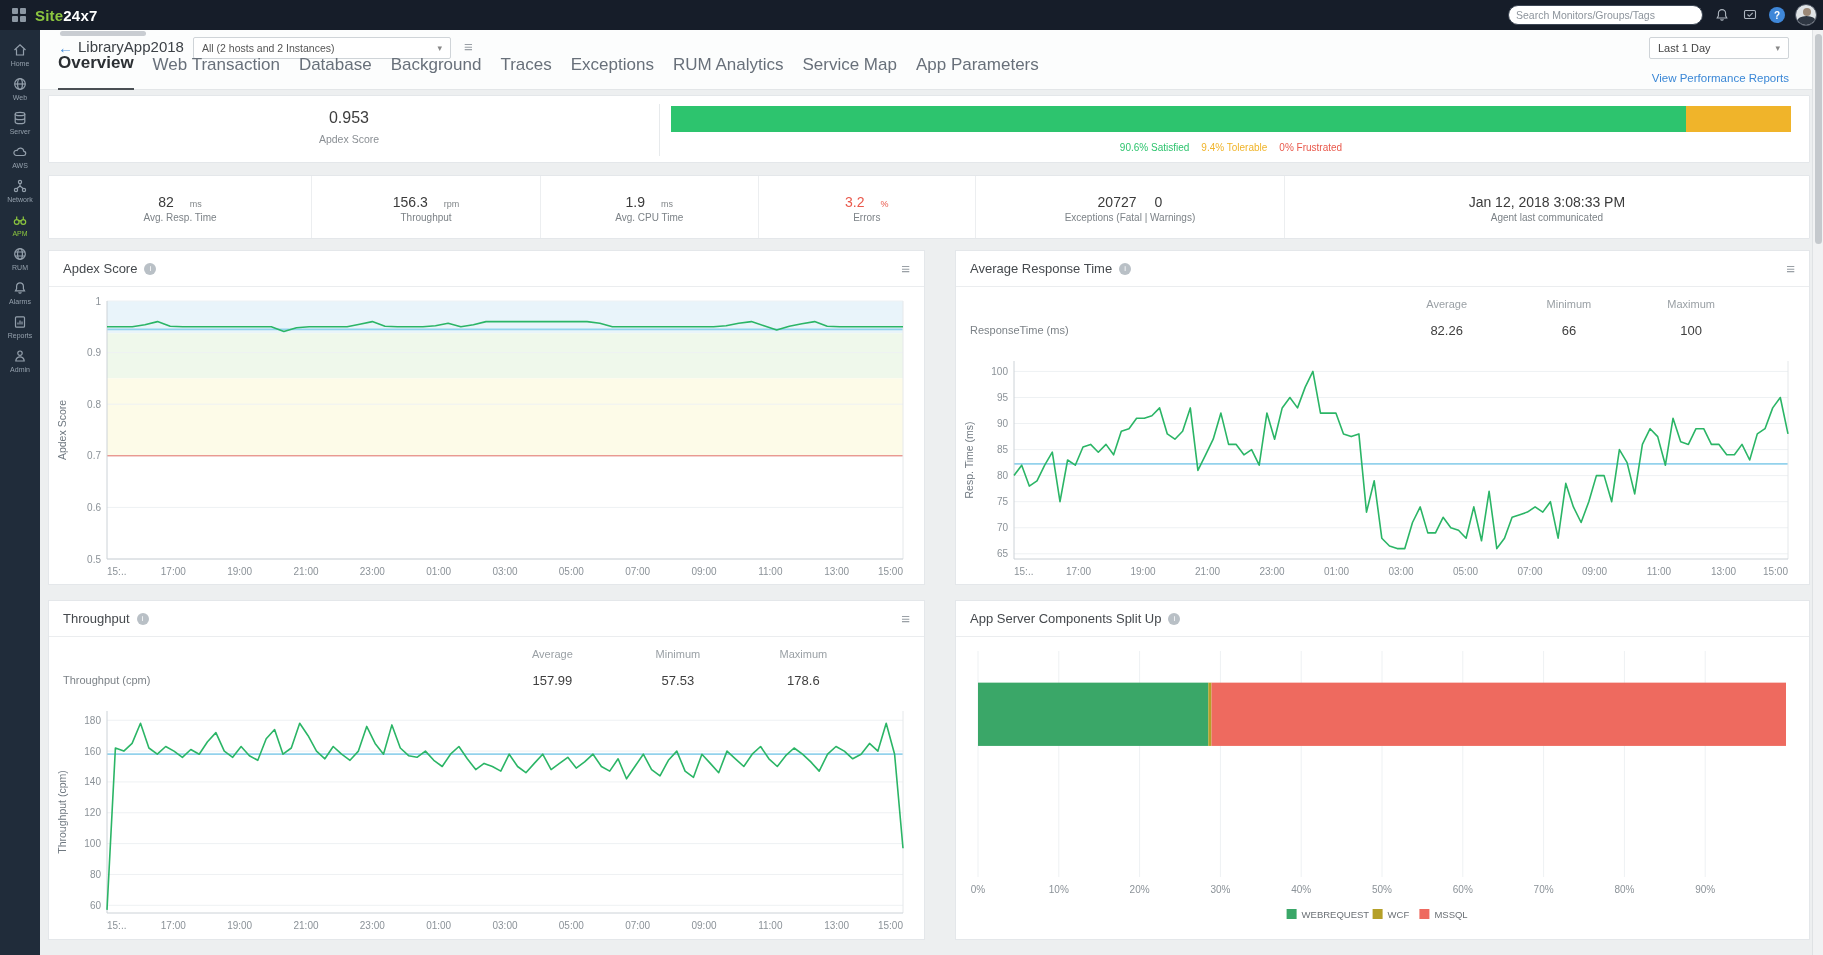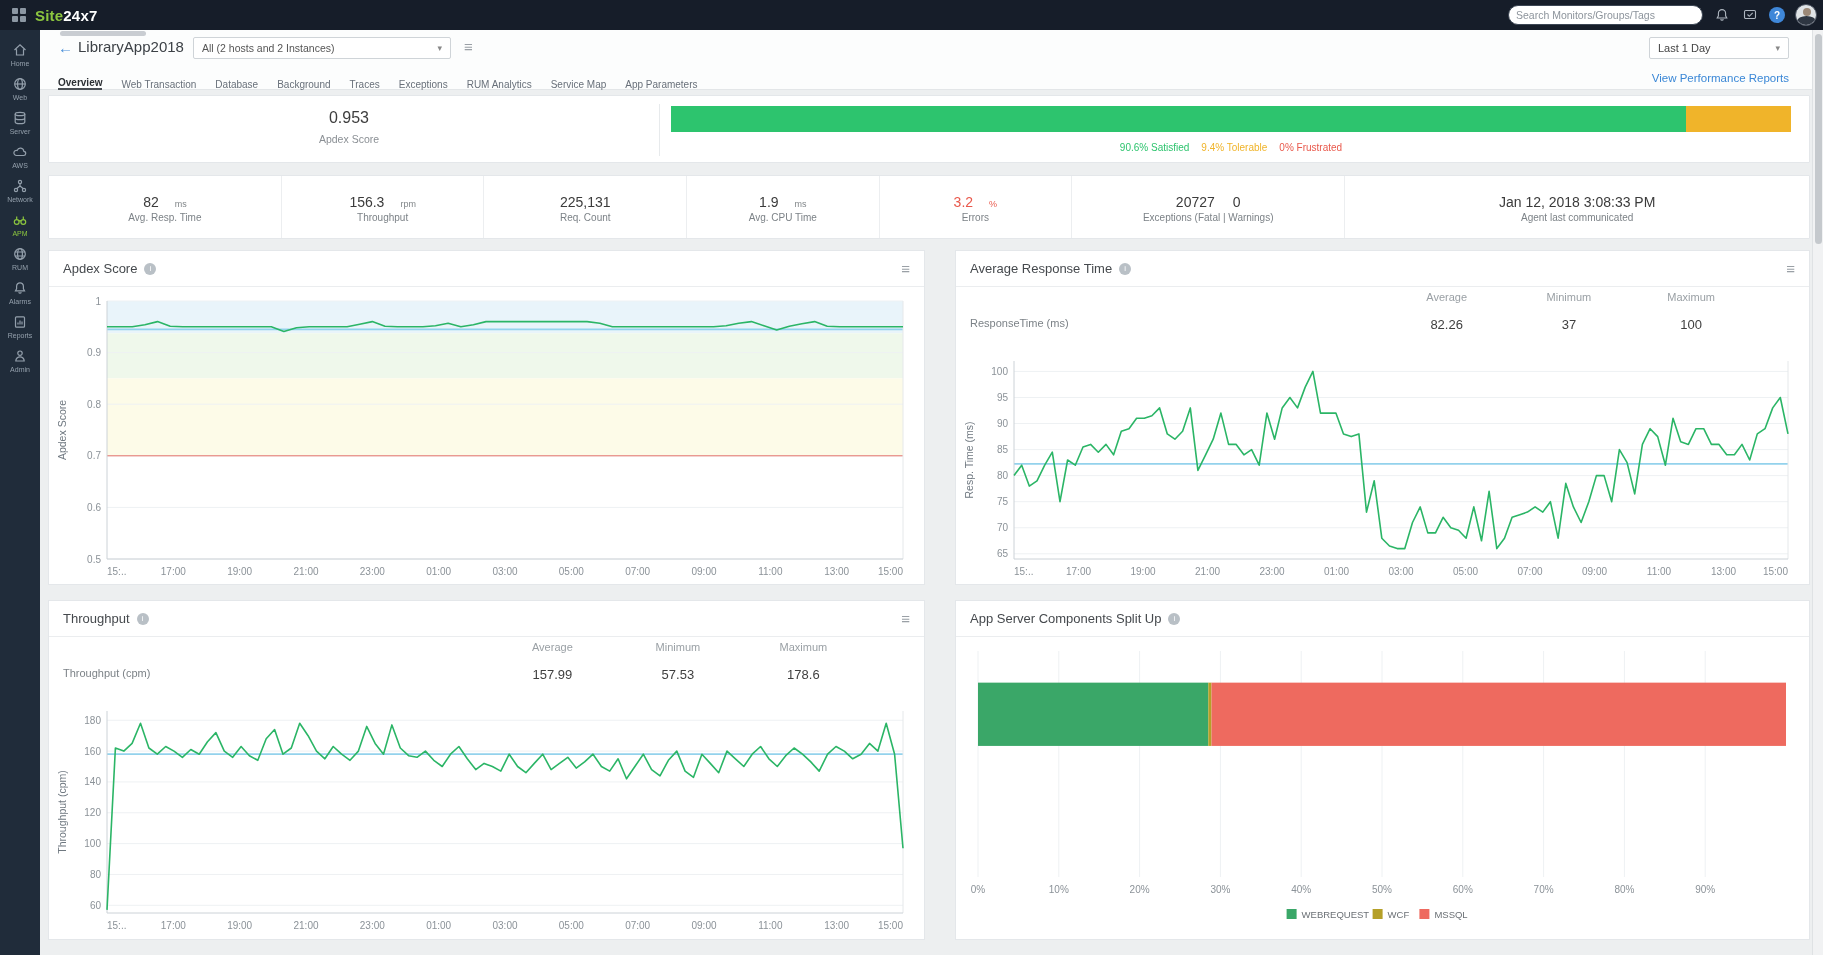--- a/index.html
+++ b/index.html
@@ -33,21 +33,21 @@
 
 .page-head{position:absolute;left:40px;top:30px;width:1783px;height:60px;background:#fcfdfd;border-bottom:1px solid #e3e6e8}
 .head-thumb{position:absolute;left:20px;top:1px;width:86px;height:5px;border-radius:3px;background:#c9cdd2}
 .back-arrow{position:absolute;left:18px;top:9px;font-size:15px;color:#4a90d9;cursor:pointer}
 .app-title{position:absolute;left:38px;top:8px;font-size:15px;color:#3c4146}
 .scope-select{position:absolute;left:153px;top:7px;width:258px;height:22px;border:1px solid #cfd4d8;background:#fff;border-radius:2px;font-size:10.5px;color:#555;display:flex;align-items:center;padding:0 8px;cursor:pointer}
 .scope-select .caret,.time-select .caret{margin-left:auto;color:#888;font-size:9px}
 .monitor-menu{position:absolute;left:424px;top:9px;font-size:15px;color:#9aa0a6;cursor:pointer;line-height:1}
 .time-select{position:absolute;right:34px;top:7px;width:140px;height:22px;border:1px solid #cfd4d8;background:#fff;border-radius:2px;font-size:11px;color:#444;display:flex;align-items:center;padding:0 8px;cursor:pointer}
 .tabs{position:absolute;left:18px;top:38px;display:flex;gap:19px;align-items:flex-end;height:22px}
-.tab{font-size:10px;color:#68707a;cursor:pointer;padding-bottom:0}
+.tab{font-size:17px;color:#68707a;cursor:pointer;padding-bottom:15px}
 .tab.active{color:#2b2f33;font-weight:bold;border-bottom:2px solid #4a4f54}
 .perf-link{position:absolute;right:34px;top:42px;font-size:11.5px;color:#3a87d6;cursor:pointer}
 
 
 .card{position:absolute;background:#fff;border:1px solid #e4e7ea;border-radius:1px}
 .apdex-card{left:48px;top:95px;width:1762px;height:68px}
 .score-block{position:absolute;left:0;top:0;width:600px;height:68px;text-align:center;padding-top:13px}
 .score-val{font-size:16px;color:#3d3d3d}
 .score-lbl{font-size:10.5px;color:#8a8f94;margin-top:6px}
 .v-divider{position:absolute;left:610px;top:8px;width:1px;height:52px;background:#e7eaec}
@@ -70,21 +70,21 @@
 .panel{position:absolute;background:#fff;border:1px solid #e4e7ea}
 .panel-head{height:36px;display:flex;align-items:center;padding:0 14px;border-bottom:1px solid #ebedef}
 .panel-title{font-size:13px;color:#45494d}
 .info-icon{width:12px;height:12px;border-radius:50%;background:#b9c0c6;color:#fff;font-size:8px;display:flex;align-items:center;justify-content:center;margin-left:7px;cursor:pointer}
 .menu-icon{margin-left:auto;font-size:15px;color:#9aa0a6;cursor:pointer;line-height:1}
 .p-apdex{left:48px;top:250px;width:877px;height:335px}
 .p-art{left:955px;top:250px;width:855px;height:335px}
 .p-thr{left:48px;top:600px;width:877px;height:340px}
 .p-split{left:955px;top:600px;width:855px;height:340px}
 .stats{position:absolute;left:0;top:40px;width:100%;padding:0 14px}
-.stats-row{display:flex;align-items:flex-start;height:26px}
+.stats-row{display:flex;align-items:center;height:26px}
 .stats-label{flex:3.4;font-size:11px;color:#7c8287}
 .stats-col{flex:1;text-align:center;font-size:11px;color:#9aa0a5}
 .stats-col.val{font-size:13px;color:#3f3f3f}
 .stats-pad{flex:.35}
 .tick{font-size:10px;fill:#8b9298}
 .axis-label{font-size:10.5px;fill:#6f7880}
 .legend-text{font-size:9.5px;fill:#6b7075}
 
 
 .pg-scroll{position:absolute;right:0;top:30px;width:11px;height:925px;background:#f1f2f3;border-left:1px solid #dfe2e4;z-index:40}
@@ -245,24 +245,20 @@
 </div>
 
 <div class="card metrics-card">
   <div class="m-cell" style="flex:1.15">
     <div class="m-value"><span>82</span><span class="m-unit">ms</span></div>
     <div class="m-label">Avg. Resp. Time</div>
   </div>
   <div class="m-cell" style="flex:1">
     <div class="m-value"><span>156.3</span><span class="m-unit">rpm</span></div>
     <div class="m-label">Throughput</div>
-  </div>
-  <div class="m-cell" style="flex:1">
-    <div class="m-value"><span>225,131</span></div>
-    <div class="m-label">Req. Count</div>
   </div>
   <div class="m-cell" style="flex:.95">
     <div class="m-value"><span>1.9</span><span class="m-unit">ms</span></div>
     <div class="m-label">Avg. CPU Time</div>
   </div>
   <div class="m-cell" style="flex:.95">
     <div class="m-value m-red"><span>3.2</span><span class="m-unit m-red">%</span></div>
     <div class="m-label">Errors</div>
   </div>
   <div class="m-cell" style="flex:1.35">
@@ -330,21 +326,21 @@
     <div class="stats-row head">
       <div class="stats-label"></div>
       <div class="stats-col">Average</div>
       <div class="stats-col">Minimum</div>
       <div class="stats-col">Maximum</div>
       <div class="stats-pad"></div>
     </div>
     <div class="stats-row">
       <div class="stats-label">ResponseTime (ms)</div>
       <div class="stats-col val">82.26</div>
-      <div class="stats-col val">37</div>
+      <div class="stats-col val">66</div>
       <div class="stats-col val">100</div>
       <div class="stats-pad"></div>
     </div>
   </div>
   <svg id="art-svg" width="840" height="228" style="position:absolute;left:6px;top:102px">
       <line x1="52" x2="826" y1="18.42105263157896" y2="18.42105263157896" stroke="#eef1f3" stroke-width="1"></line>
       <text x="46" y="21.92105263157896" text-anchor="end" class="tick">100</text>
       <line x1="52" x2="826" y1="44.47368421052633" y2="44.47368421052633" stroke="#eef1f3" stroke-width="1"></line>
       <text x="46" y="47.97368421052633" text-anchor="end" class="tick">95</text>
       <line x1="52" x2="826" y1="70.52631578947367" y2="70.52631578947367" stroke="#eef1f3" stroke-width="1"></line>

